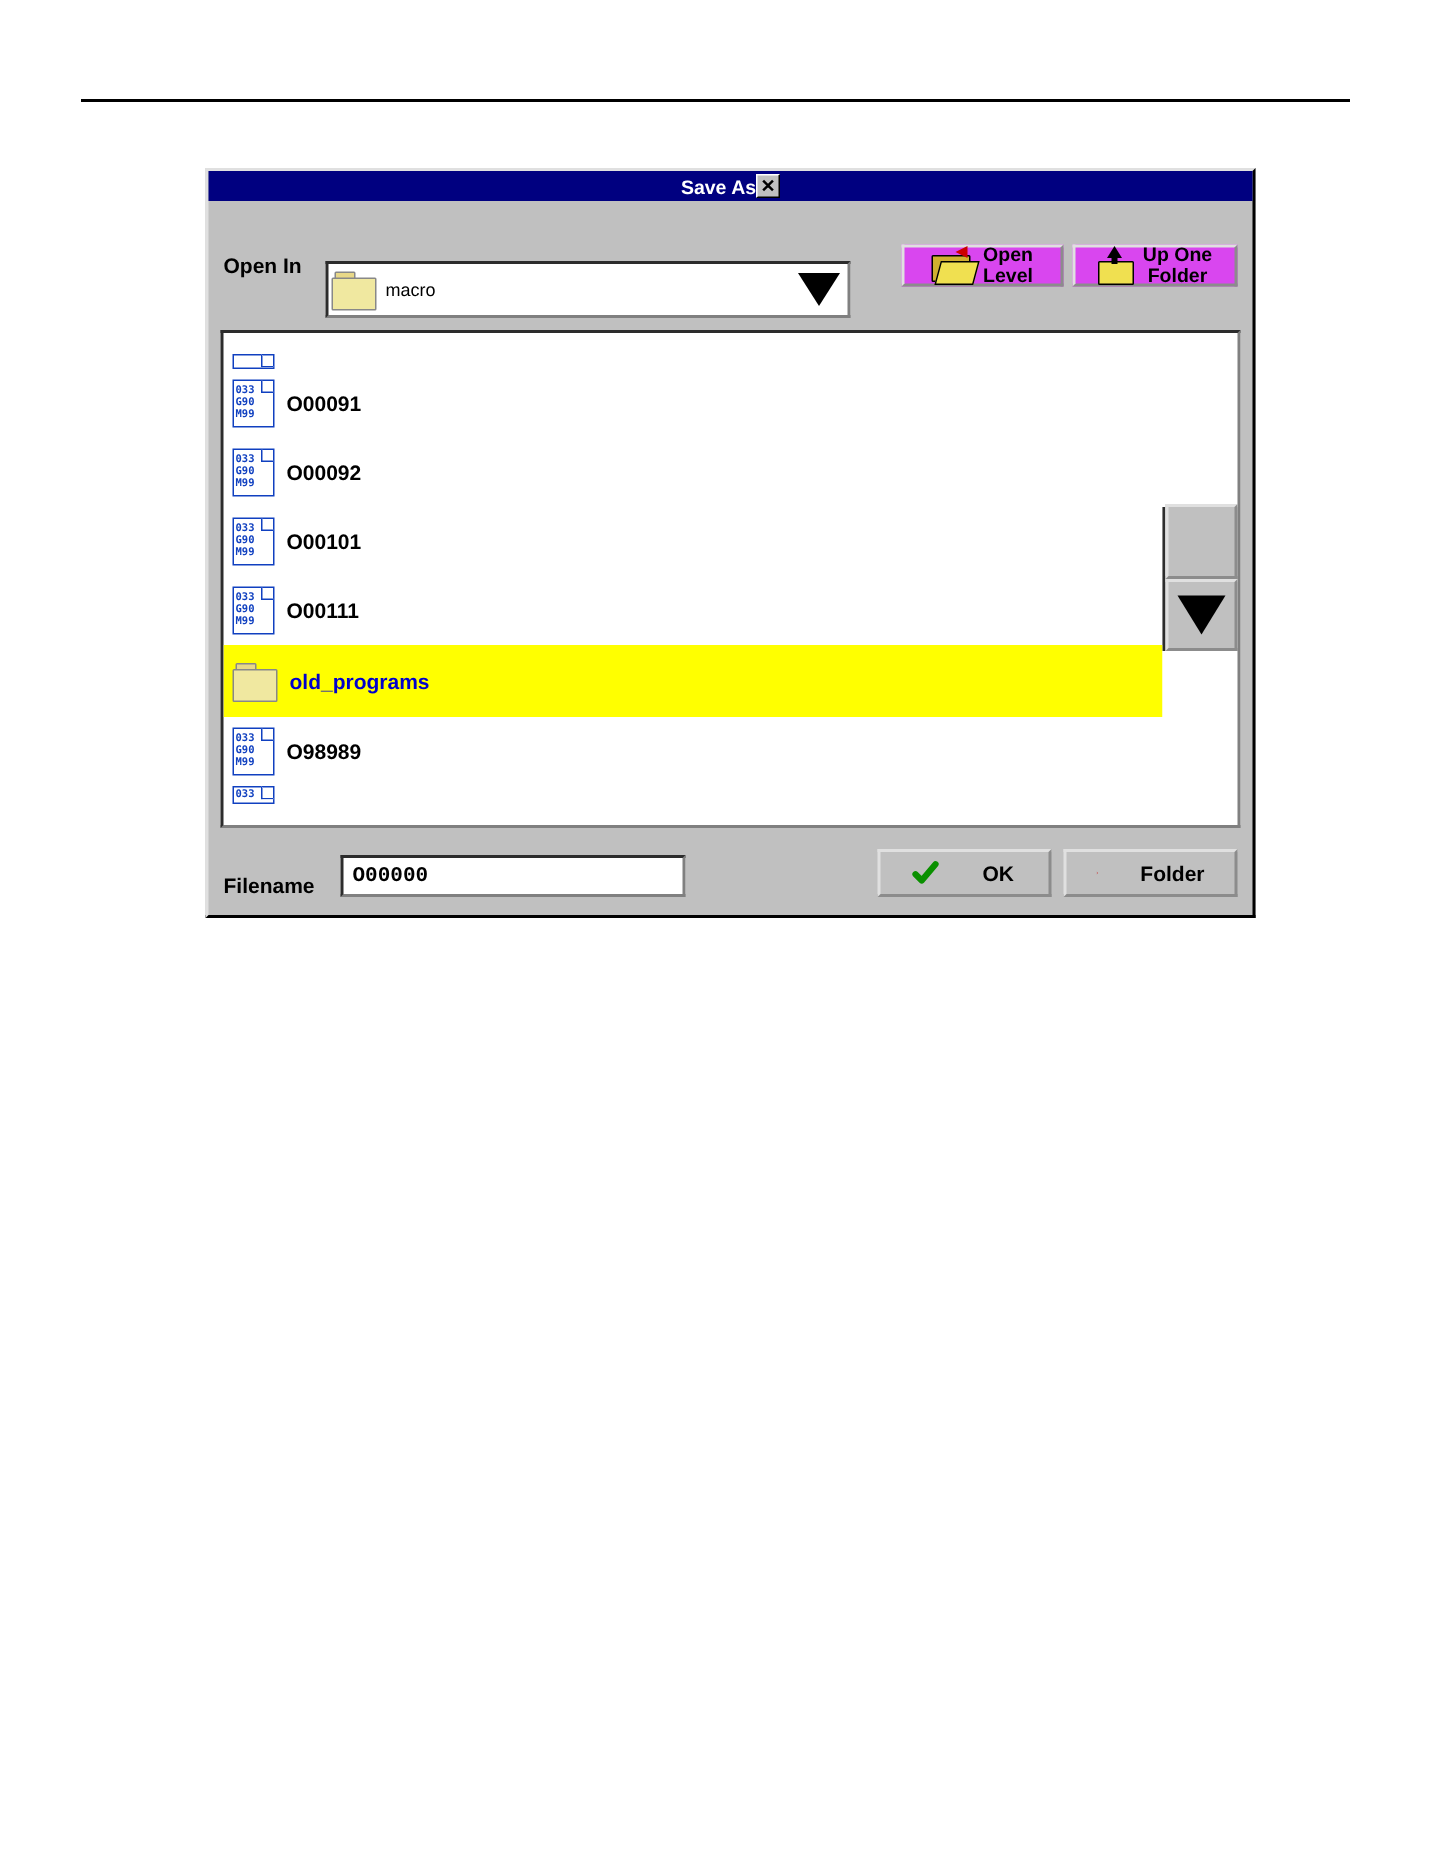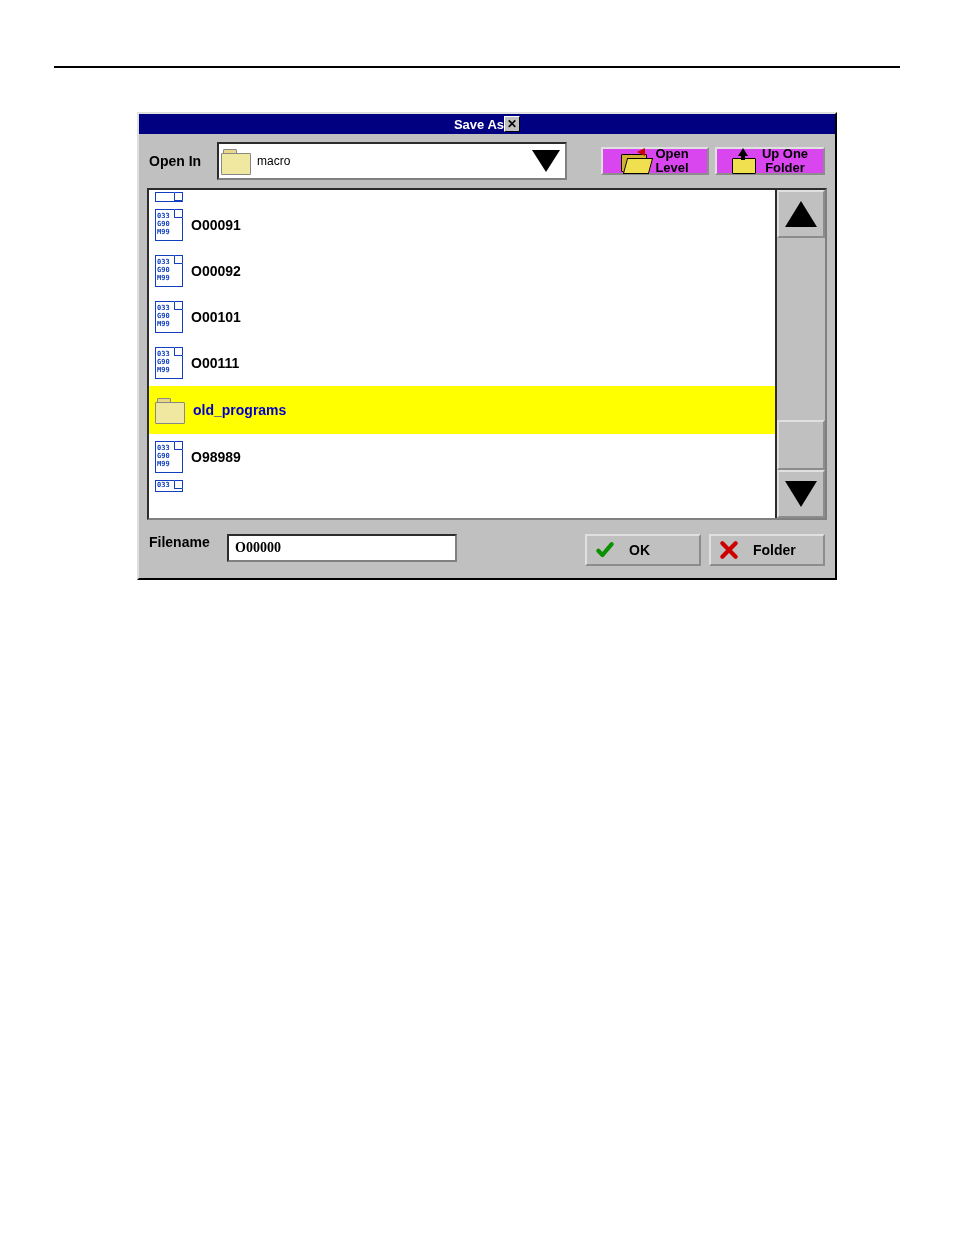--- a/index.html
+++ b/index.html
@@ -67,20 +67,21 @@
       width: 62px;
     }
     .dropdown-box {
       display: flex;
       align-items: center;
       background: #fff;
       border: 2px inset #808080;
       height: 38px;
       width: 350px;
       padding: 0 2px;
+      margin-top: 32px;
     }
     .folder-icon-large {
       width: 30px;
       height: 24px;
       position: relative;
       margin-right: 6px;
     }
     .folder-icon-large::before {
       content: "";
       position: absolute;
@@ -219,20 +220,21 @@
       flex-direction: column;
       line-height: 1.1;
       text-align: center;
     }
     .file-panel-wrap {
       margin: 0 8px 8px 8px;
       border: 2px inset #808080;
       background: #fff;
       height: 332px;
       display: flex;
+      align-items: center;
     }
     .file-list {
       flex: 1;
       overflow: hidden;
       position: relative;
     }
     .file-item {
       display: flex;
       align-items: center;
       height: 46px;
@@ -351,49 +353,49 @@
       position: absolute;
       bottom: 0;
       left: 0;
       right: 0;
       height: 50px;
       background: #c0c0c0;
       border: 2px outset #e0e0e0;
     }
     .bottom-row {
       display: flex;
-      align-items: flex-start;
+      align-items: flex-end;
       padding: 6px 10px 12px 10px;
       gap: 8px;
     }
     .filename-label {
       font-weight: bold;
       font-size: 14px;
       width: 70px;
     }
     .filename-input {
       width: 230px;
       height: 28px;
       border: 2px inset #808080;
       background: #fff;
       padding: 0 6px;
       font-size: 14px;
       font-weight: bold;
-      font-family: Liberation Serif, serif;
+      font-family: Liberation Mono, monospace;
     }
     .spacer { flex: 1; }
     .action-btn {
       height: 32px;
       width: 116px;
       background: #c0c0c0;
       border: 2px outset #e0e0e0;
       display: flex;
       align-items: center;
-      padding: 0 8px;
-      gap: 14px;
+      padding: 0 20px;
+      gap: 28px;
       cursor: pointer;
       font-size: 14px;
       font-weight: bold;
     }
     .check-icon {
       width: 20px;
       height: 20px;
       position: relative;
     }
     .check-icon svg { width: 100%; height: 100%; }

